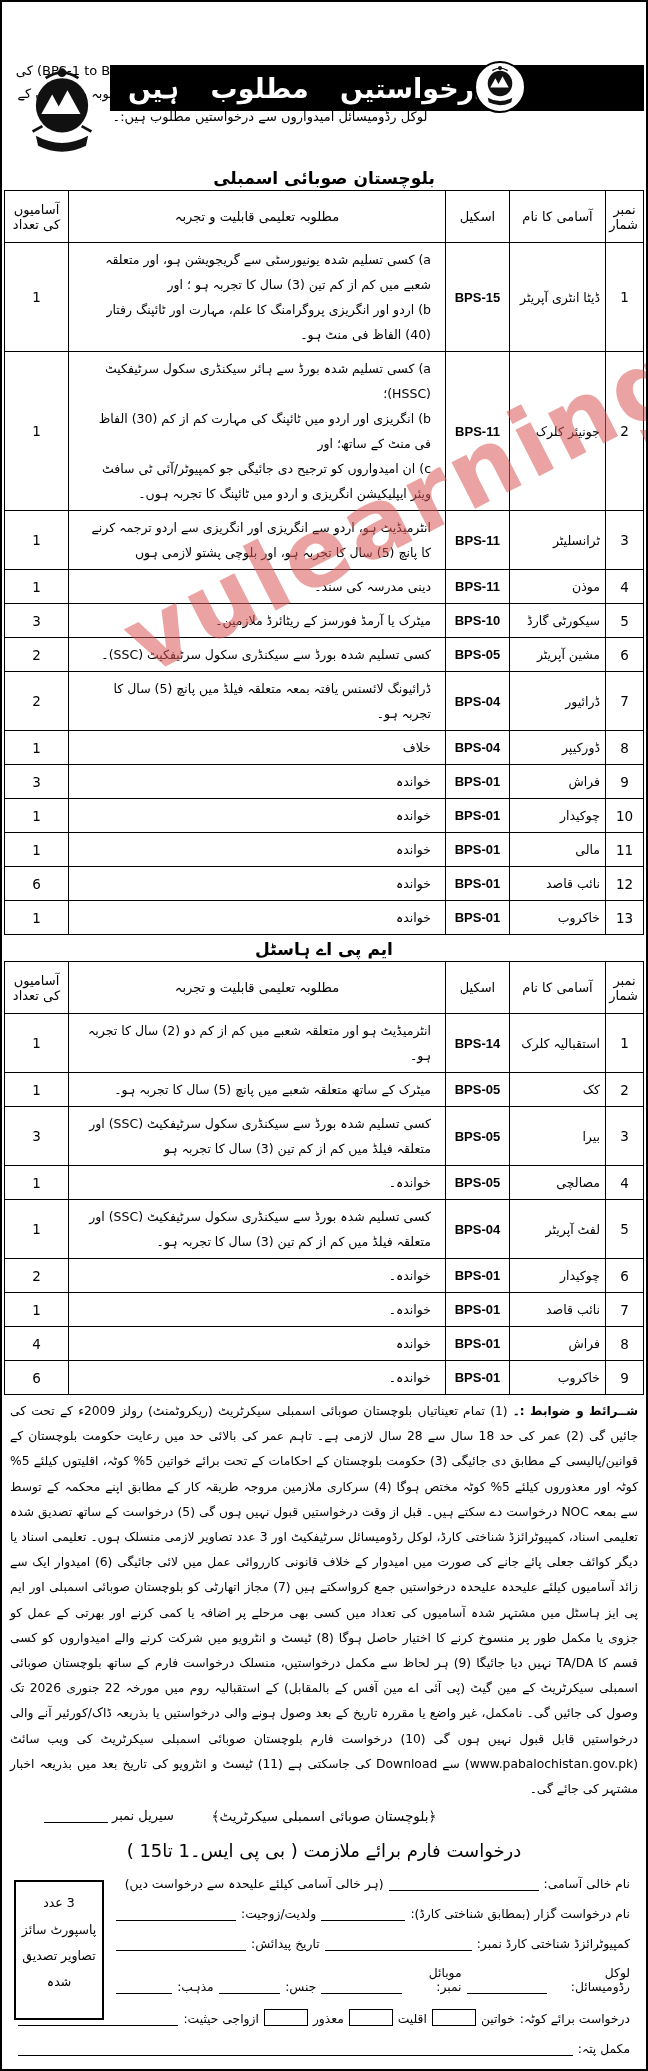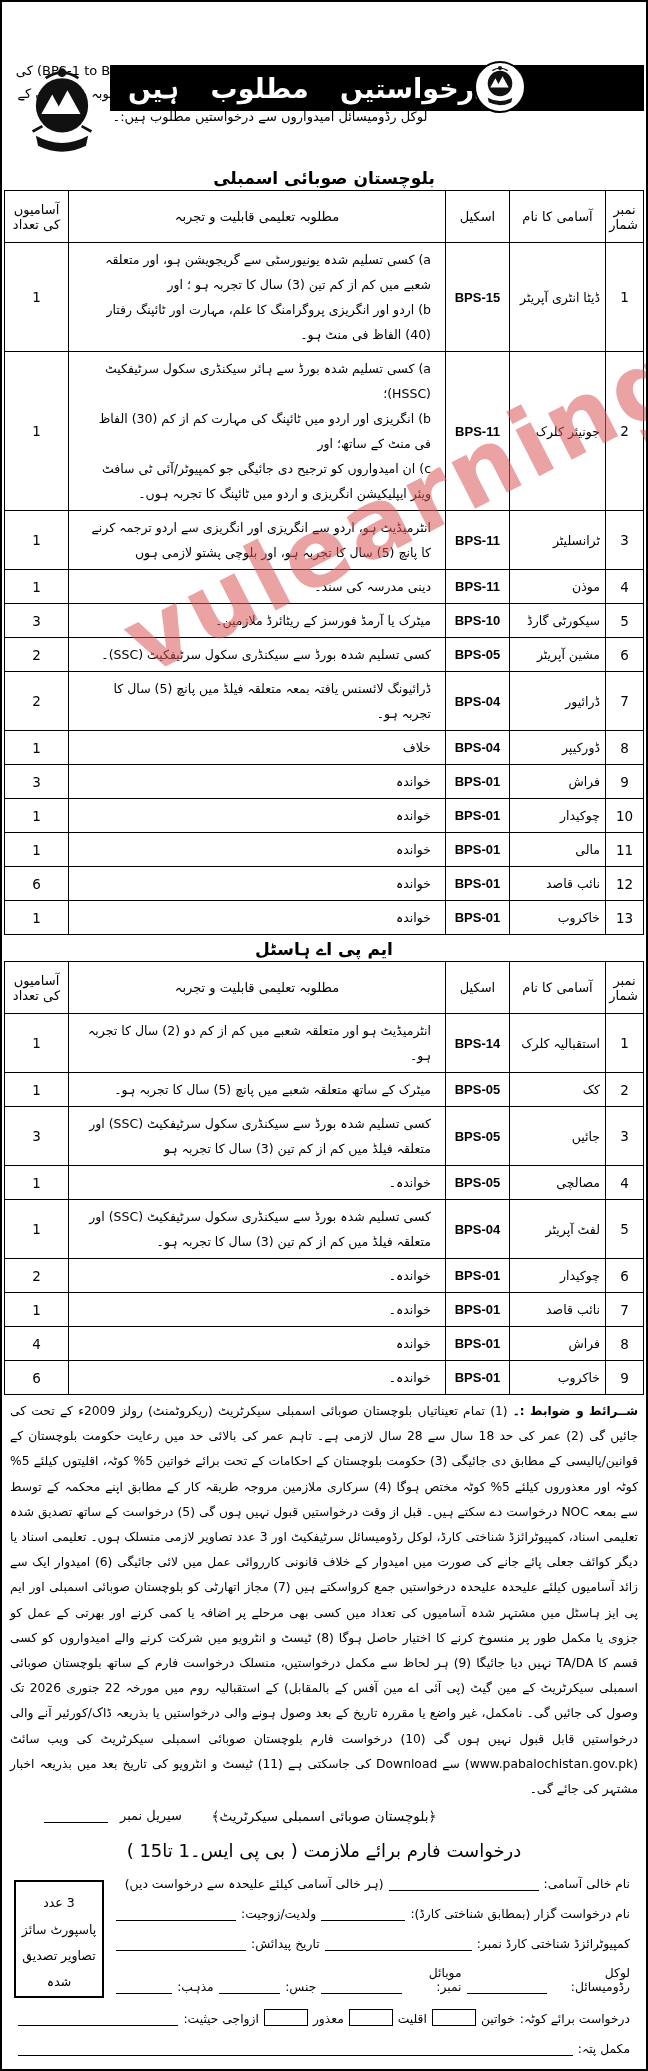--- a/index.html
+++ b/index.html
@@ -35,26 +35,26 @@
   .jobs th { font-weight:normal; font-size:13px; text-align:center; height:52px; }
   .jobs td.col-serial, .jobs td.col-count { text-align:center; font-size:13.5px; }
   .jobs td.col-scale { text-align:center; font-weight:bold; font-size:13px; font-family:"Liberation Sans", sans-serif; }
   .jobs td.col-position { text-align:right; }
   .jobs td.col-qualification { white-space:pre-line; text-align:right; line-height:2.0; padding:4px 14px; }
   
   .terms { margin:4px 6px 2px 6px; font-size:12.3px; line-height:2.05; text-align:justify; }
   .terms strong { font-size:12px; }
   
   .serial-row { position:relative; text-align:center; font-size:13.5px; margin-top:6px; height:24px; }
-  .serial-left { position:absolute; left:40px; top:0; display:flex; gap:12px; align-items:flex-end; font-size:13px; }
+  .serial-left { position:absolute; left:40px; top:0; display:flex; gap:4px; align-items:flex-end; font-size:13px; }
   .form-title { text-align:center; font-size:18px; margin-top:8px; }
   
   .form-area { position:relative; margin-top:6px; min-height:210px; }
   .photo-box {
-    position:absolute; left:10px; top:4px; width:90px; height:118px;
+    position:absolute; left:10px; top:4px; width:90px; height:140px;
     border:2px solid #000; text-align:center; font-size:12.5px; line-height:2.1; padding:8px 4px;
   }
   .f-row { display:flex; align-items:flex-end; gap:5px; margin:15px 14px 0 112px; font-size:12.3px; }
   .f-row.full { margin-left:14px; }
   .fill { border-bottom:1.2px solid #000; height:15px; min-width:40px; }
   .grow { flex:1 1 auto; }
   .qbox { width:44px; height:17px; border:1.5px solid #000; }
   
   .watermark {
     position:absolute; left:104px; top:596px; transform:rotate(-27deg); transform-origin:0 0;
@@ -239,21 +239,21 @@
         </tr>
         <tr>
           <td class="col-serial">2</td>
           <td class="col-position">کک</td>
           <td class="col-scale">BPS-05</td>
           <td class="col-qualification">میٹرک کے ساتھ متعلقہ شعبے میں پانچ (5) سال کا تجربہ ہو۔</td>
           <td class="col-count">1</td>
         </tr>
         <tr>
           <td class="col-serial">3</td>
-          <td class="col-position">جائیں</td>
+          <td class="col-position">بیرا</td>
           <td class="col-scale">BPS-05</td>
           <td class="col-qualification">کسی تسلیم شدہ بورڈ سے سیکنڈری سکول سرٹیفکیٹ (SSC) اور متعلقہ فیلڈ میں کم از کم تین (3) سال کا تجربہ ہو</td>
           <td class="col-count">3</td>
         </tr>
         <tr>
           <td class="col-serial">4</td>
           <td class="col-position">مصالچی</td>
           <td class="col-scale">BPS-05</td>
           <td class="col-qualification">خواندہ۔</td>
           <td class="col-count">1</td>

